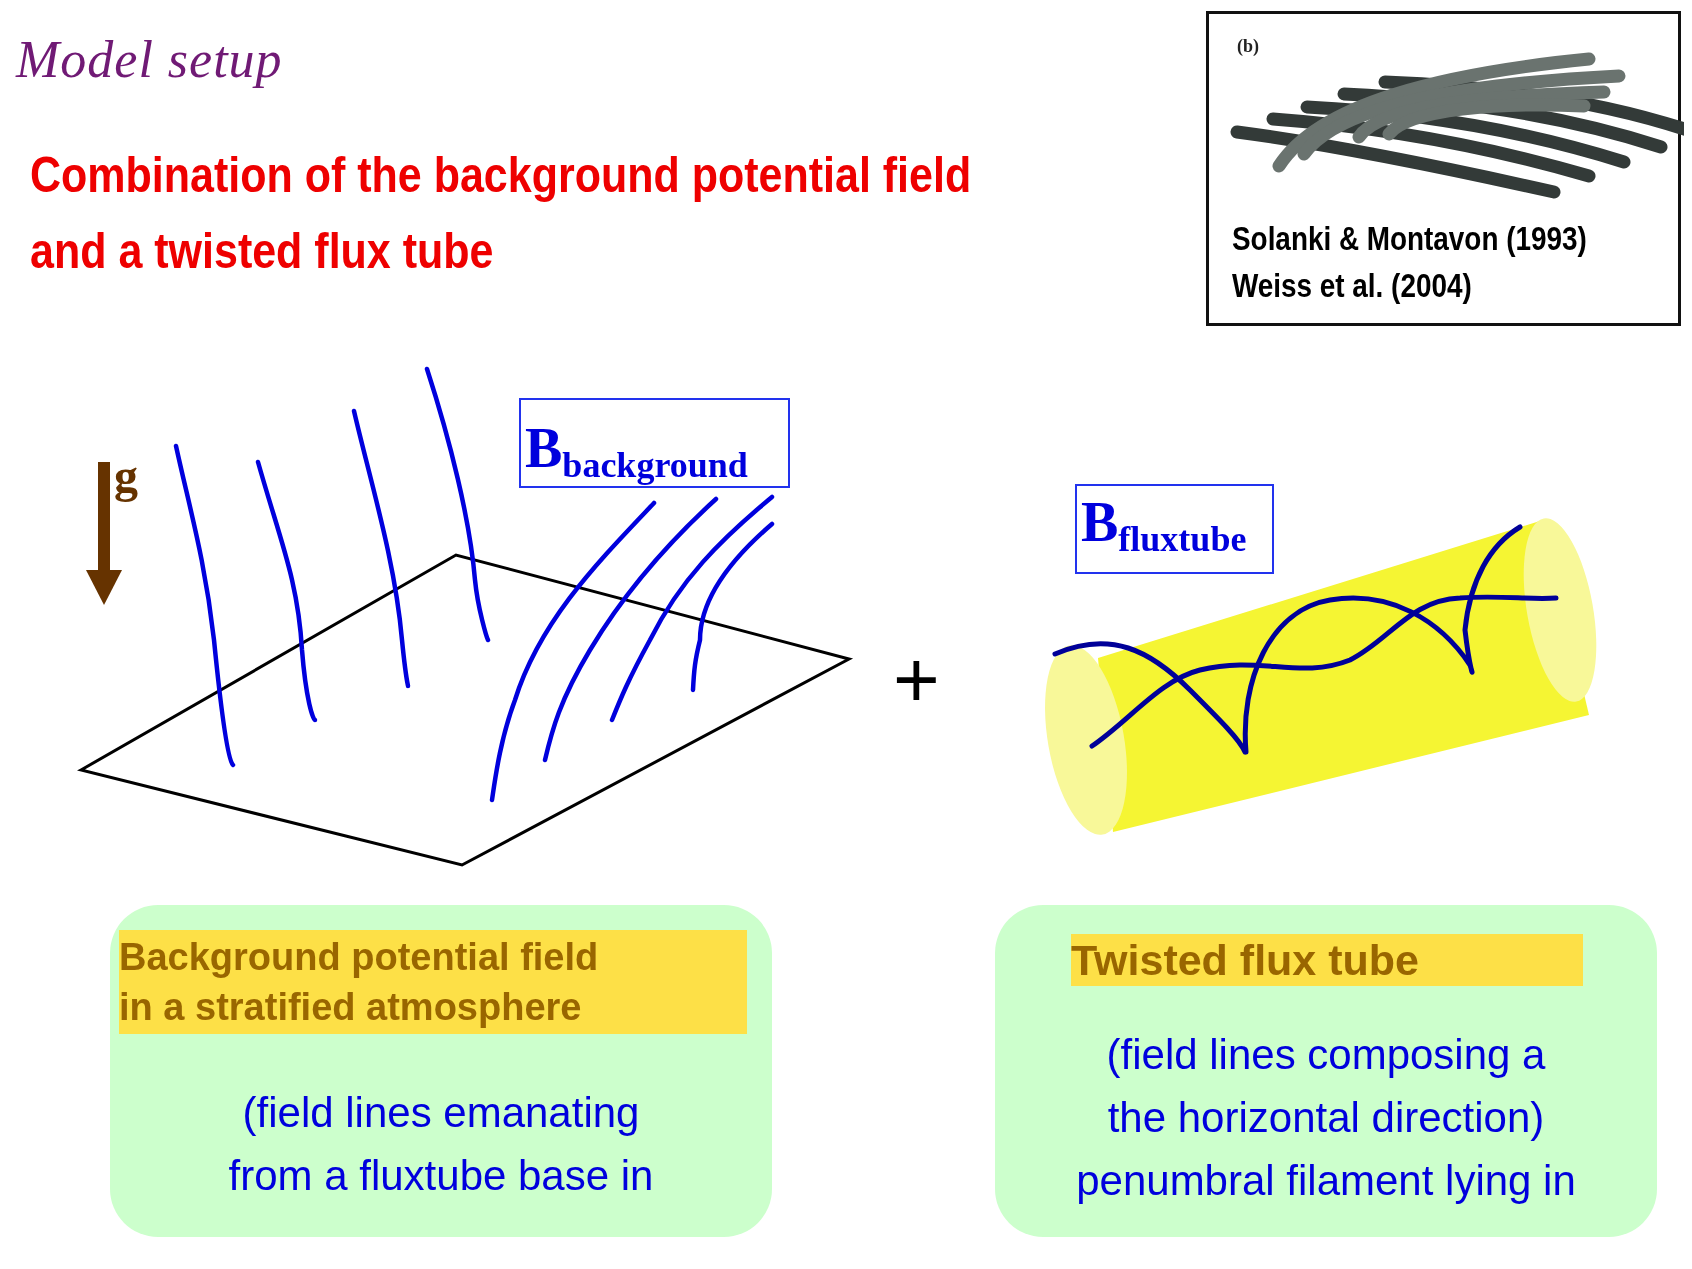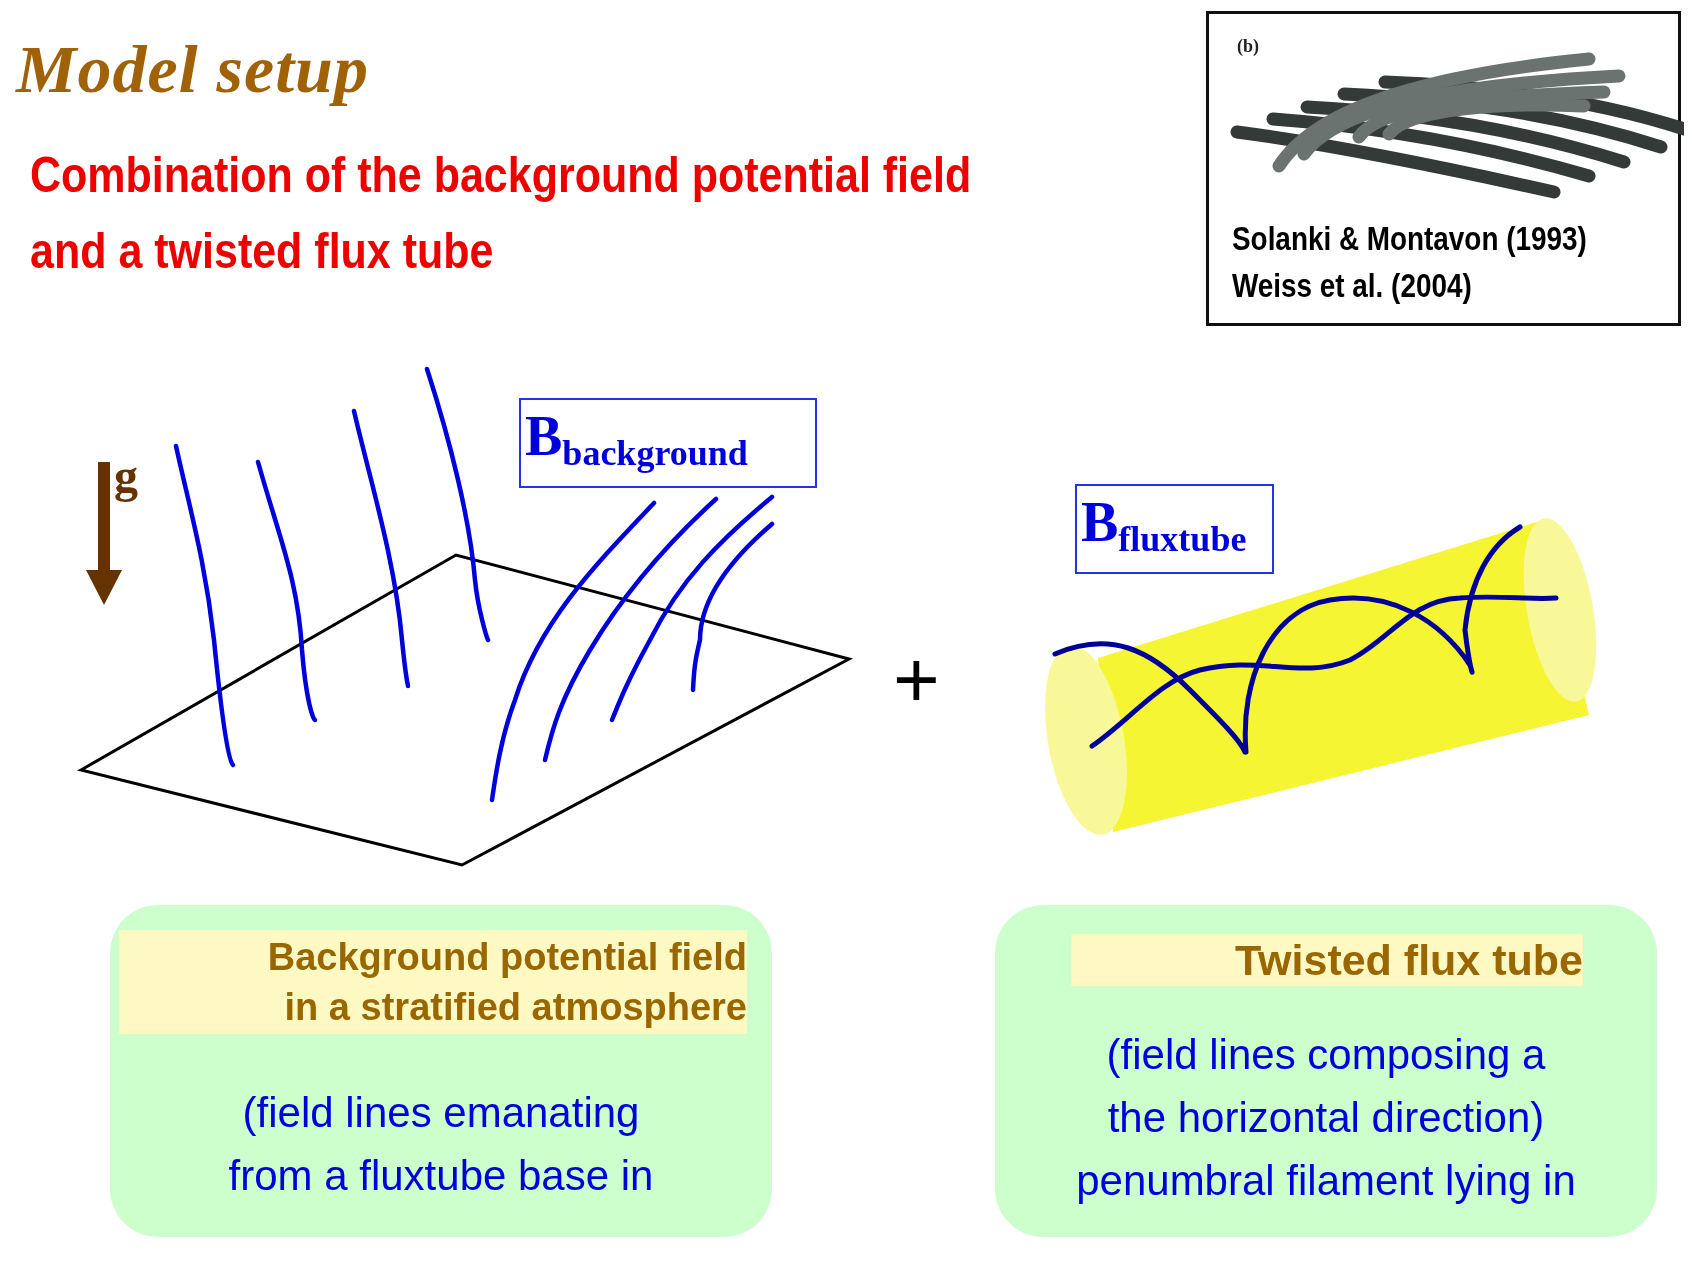--- a/index.html
+++ b/index.html
@@ -1,38 +1,38 @@
 <!DOCTYPE html>
 <html><head>
 <meta charset="utf-8">
 <style>
   html, body { margin:0; padding:0; background:#ffffff; }
   body { width:1692px; height:1269px; position:relative; overflow:hidden; font-family:"Liberation Sans", sans-serif; }
   .abs { position:absolute; }
-  #title { left:16px; top:30px; font-family:"Liberation Serif", serif; font-style:italic; font-weight:bold; font-size:68px; color:#a16207; letter-spacing:1px; white-space:nowrap; }
+  #title { left:16px; top:30px; font-family:"Liberation Serif", serif; font-style:italic; font-weight:normal; font-size:52px; color:#701a75; letter-spacing:1px; white-space:nowrap; }
   .subtitle { left:30px; font-family:"Liberation Sans", sans-serif; font-weight:bold; font-size:50px; color:#ee0000; white-space:nowrap; transform:scaleX(0.86); transform-origin:left top; }
   #sub1 { top:146px; }
   #sub2 { top:222px; }
   #cite-box { left:1206px; top:11px; width:475px; height:315px; border:3px solid #111; box-sizing:border-box; background:#fff; }
   #cite-label { left:28px; top:22px; font-family:"Liberation Serif", serif; font-weight:bold; font-size:18px; color:#222; }
   .cite-line { left:23px; font-family:"Liberation Sans", sans-serif; font-weight:bold; font-size:34px; color:#000; white-space:nowrap; transform:scaleX(0.82); transform-origin:left top; }
   #cite1 { top:205px; }
   #cite2 { top:252px; }
   svg { position:absolute; left:0; top:0; }
   .label-box { border:2px solid #2233ee; background:#fff; box-sizing:border-box; font-family:"Liberation Serif", serif; font-weight:bold; color:#0000dd; white-space:nowrap; }
   .label-box .big { font-size:56px; }
   .label-box .sub { font-size:36px; position:relative; top:10px; }
-  #bbg-box { left:519px; top:398px; width:298px; height:90px; padding:4px 0 0 4px; }
+  #bbg-box { left:519px; top:398px; width:271px; height:90px; padding:16px 0 0 4px; }
   #bft-box { left:1075px; top:484px; width:199px; height:90px; padding:4px 8px 0 4px; }
   #g-label { left:114px; top:448px; font-family:"Liberation Serif", serif; font-weight:bold; font-size:48px; color:#663300; }
   #plus { left:893px; top:640px; font-family:"Liberation Sans", sans-serif; font-size:80px; color:#000; line-height:1; }
   .card { background:#ccffcc; border-radius:48px; }
   #card-left { left:110px; top:905px; width:662px; height:332px; }
   #card-right { left:995px; top:905px; width:662px; height:332px; }
-  .card-head { position:absolute; background:#fef9c3; color:#996600; font-weight:bold; font-family:"Liberation Sans", sans-serif; text-align:right; }
+  .card-head { position:absolute; background:#fde047; color:#996600; font-weight:bold; font-family:"Liberation Sans", sans-serif; text-align:left; }
   #head-left { left:9px; top:25px; width:628px; height:104px; font-size:38px; line-height:50px; padding-top:2px; box-sizing:border-box; }
   #head-right { left:76px; top:29px; width:512px; height:52px; font-size:43px; line-height:52px; }
   .card-body { position:absolute; left:0; width:100%; text-align:center; color:#0000dd; font-family:"Liberation Sans", sans-serif; font-size:42px; line-height:63px; }
   #body-left { top:136px;margin-top:40px; }
   #body-right { top:118px; }
   .line { display:block; white-space:nowrap; }
 </style>
 </head>
 <body>
 

